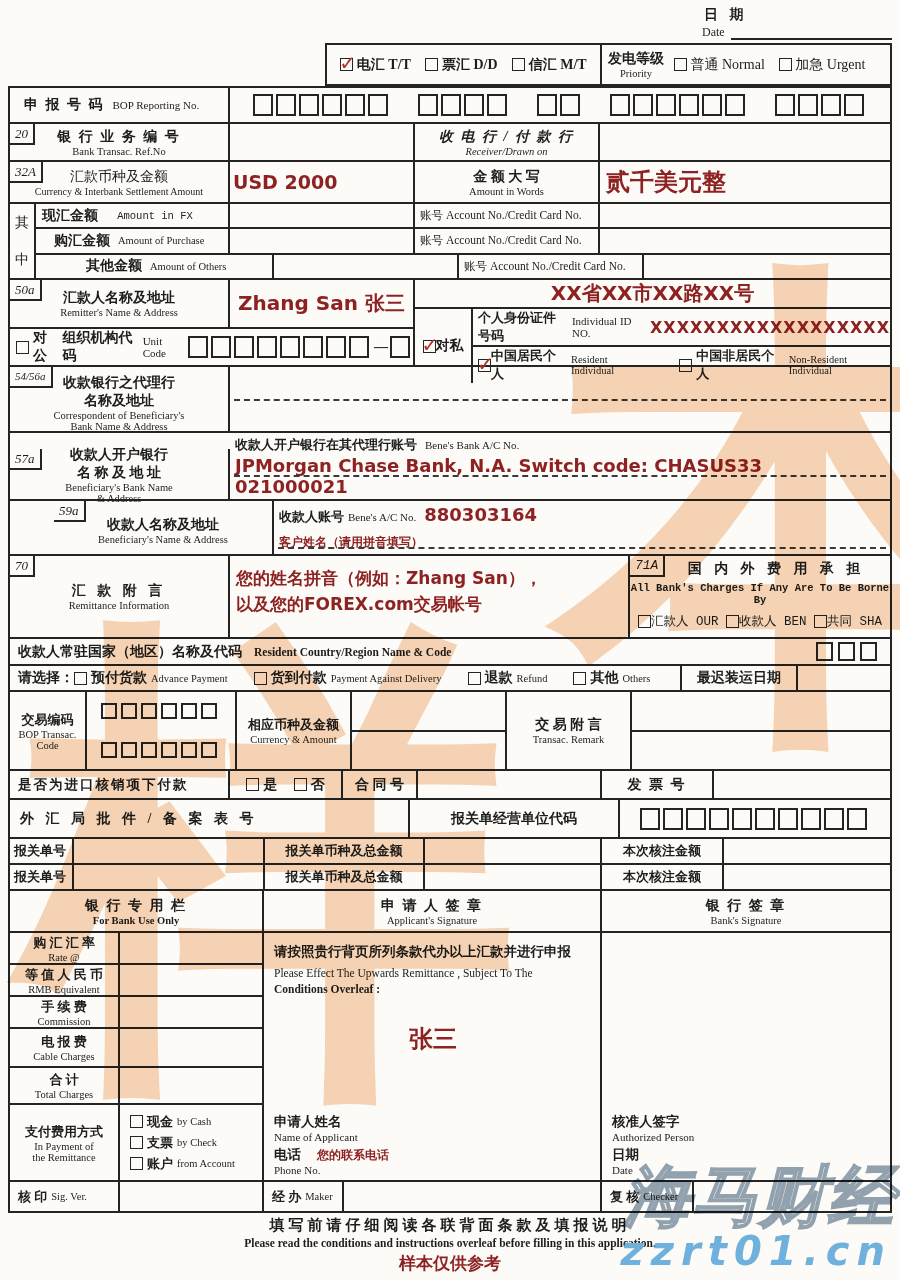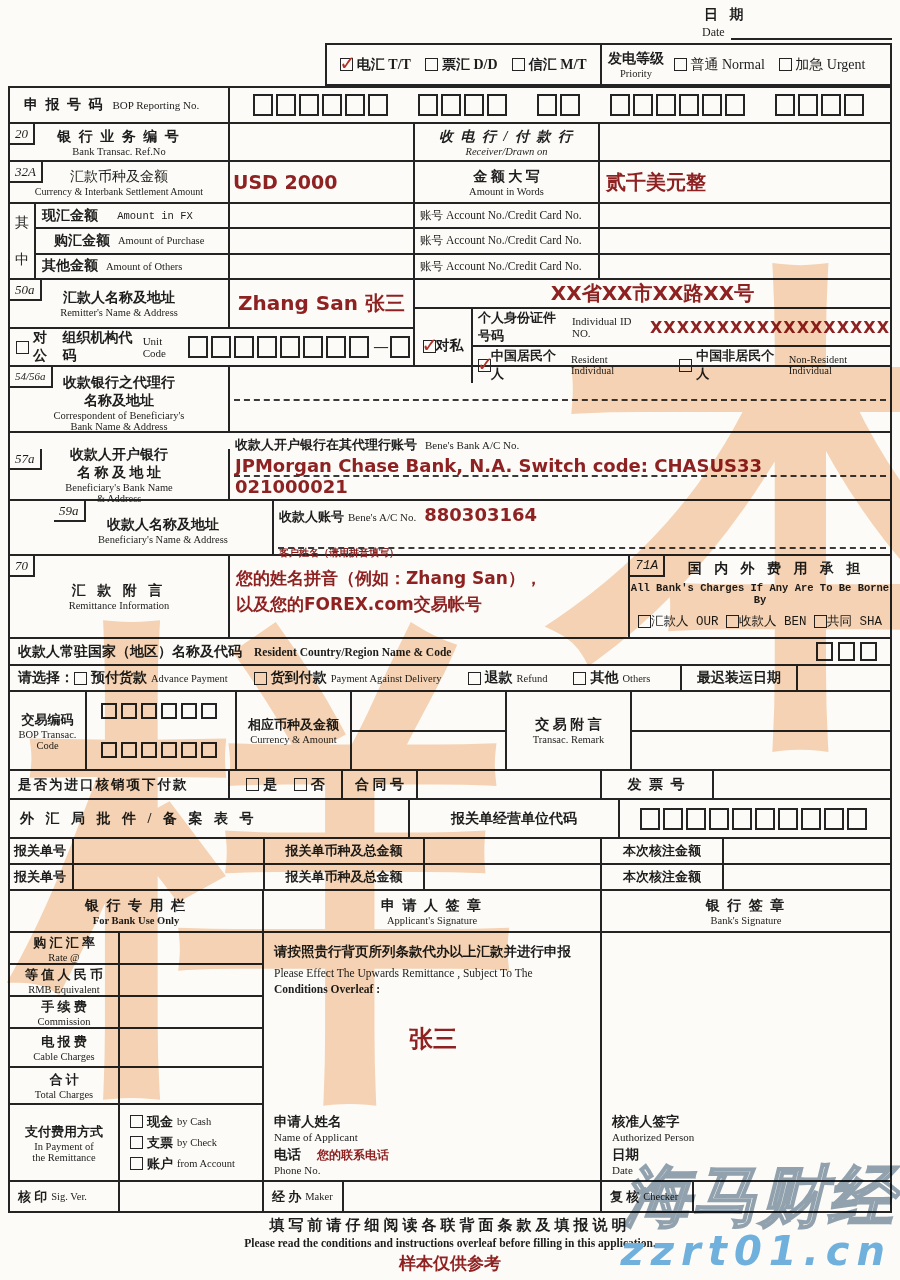--- a/index.html
+++ b/index.html
@@ -130,21 +130,21 @@
         <div class="en" style="font-size:10px;">Currency &amp; Interbank Settlement Amount</div>
       </div>
       <div class="c vc" style="width:185px;padding-left:3px;">
         <span class="red" style="font-size:19px;">USD 2000</span>
       </div>
       <div class="c cc" style="width:185px;">
         <div class="cnb">金  额  大  写</div>
         <div class="en">Amount in Words</div>
       </div>
       <div class="c last vc" style="flex:1;padding-left:6px;">
-        <span class="red" style="font-size:20px;">贰千美元整</span>
+        <span class="red" style="font-size:24px;">贰千美元整</span>
       </div>
     </div>
 
     <div class="row" style="height:76px;">
       <div class="c cc" style="width:26px;justify-content:space-around;">
         <div class="cn">其</div>
         <div class="cn">中</div>
       </div>
       <div class="c last" style="flex:1;display:flex;flex-direction:column;">
         <div class="row" style="flex:1;">
@@ -156,21 +156,21 @@
           <div class="c last" style="flex:1;"></div>
         </div>
         <div class="row" style="flex:1;">
           <div class="c vc" style="width:194px;padding-left:18px;"><span class="cnb">购汇金额</span>&nbsp;&nbsp;<span class="en">Amount of Purchase</span></div>
           <div class="c" style="width:185px;"></div>
           <div class="c vc" style="width:185px;padding-left:5px;">
               <span class="en" style="font-size:11.5px;">账号 Account No./Credit Card No.</span>
             </div>
           <div class="c last" style="flex:1;"></div>
         </div>
-        <div class="row" style="flex:1;border-bottom:none;">
+        <div class="row" style="flex:1;border-bottom:none;margin-left:44px;">
           <div class="c vc" style="width:194px;padding-left:6px;"><span class="cnb">其他金额</span>&nbsp;&nbsp;<span class="en">Amount of Others</span></div>
           <div class="c" style="width:185px;"></div>
           <div class="c vc" style="width:185px;padding-left:5px;">
               <span class="en" style="font-size:11.5px;">账号 Account No./Credit Card No.</span>
             </div>
           <div class="c last" style="flex:1;"></div>
         </div>
       </div>
     </div>
 
@@ -265,21 +265,21 @@
     </div>
 
     <div class="row" style="height:55px;padding-left:44px;">
       <div class="c cc" style="width:220px;">
         <span class="tag">59a</span>
         <div class="cnb" style="margin-top:6px;">收款人名称及地址</div>
         <div class="en">Beneficiary's Name &amp; Address</div>
       </div>
       <div class="c last" style="flex:1;padding:3px 0 0 5px;">
         <div><span class="cnb" style="font-size:13px;">收款人账号</span>&nbsp;<span class="en" style="font-size:11px;">Bene's A/C No.</span>&nbsp;&nbsp;<span class="red" style="font-size:18px;">880303164</span></div>
-        <div class="red" style="font-size:10px;margin-top:20px;">客户姓名（请用拼音填写）</div>
+        <div class="red" style="font-size:12px;margin-top:8px;">客户姓名（请用拼音填写）</div>
         <div class="dashline" style="top:46px;"></div>
       </div>
     </div>
 
     <div class="row" style="height:83px;">
       <div class="c cc" style="width:220px;">
         <span class="tag">70</span>
         <div class="cnb sp4">汇  款  附  言</div>
         <div class="en">Remittance Information</div>
       </div>

